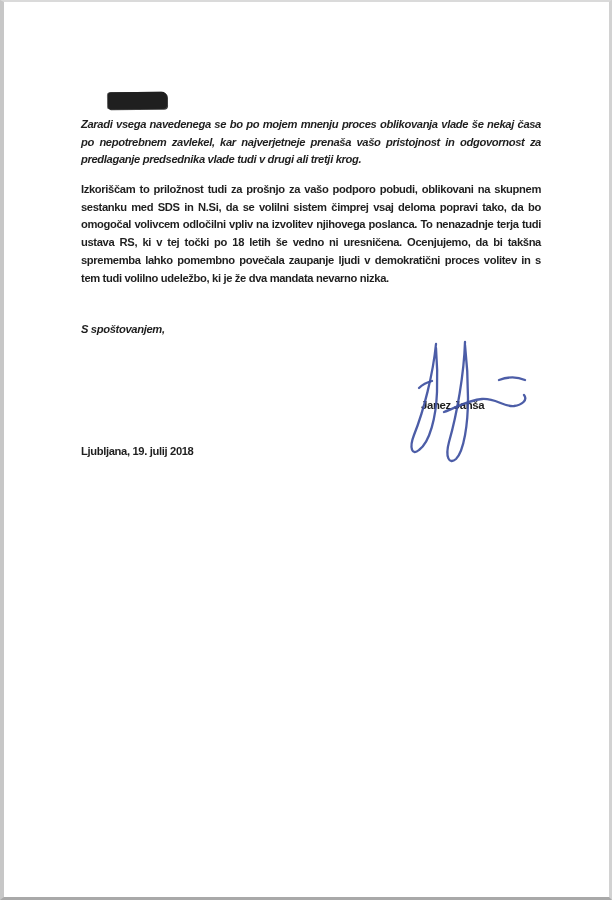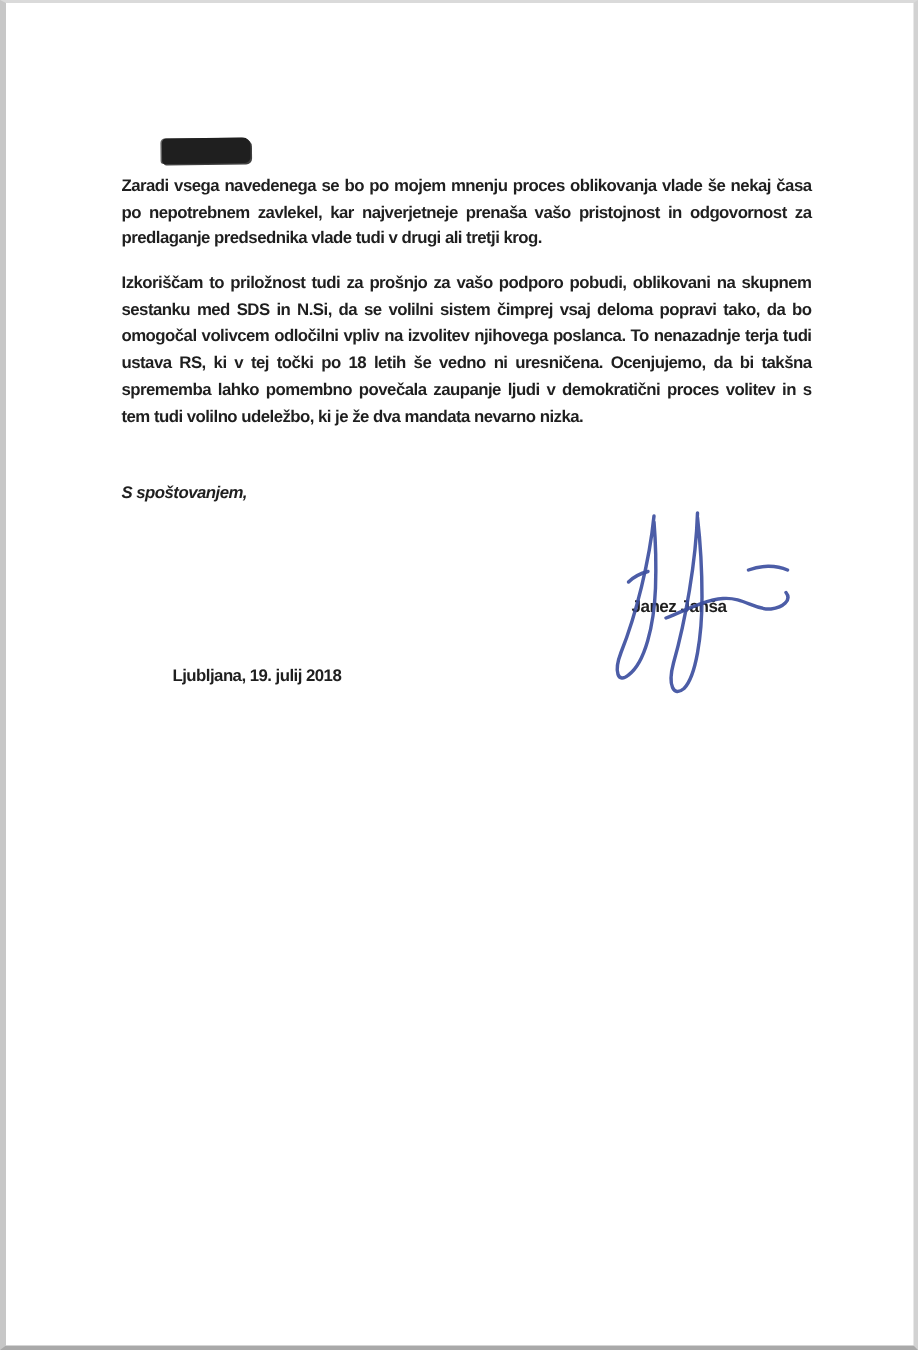--- a/index.html
+++ b/index.html
@@ -33,24 +33,24 @@
     font-weight: 700;
     letter-spacing: -0.35px;
     line-height: 17.7px;
     color: var(--ink, #1f1f1f);
   }
   .para {
     left: 77px;
     width: 460px;
     text-align: justify;
   }
-  .p1 { top: 114px; }
+  .p1 { top: 114px; font-style: italic; }
   .p2 { top: 179px; }
   .closing { left: 77px; top: 319px; font-style: italic; }
-  .dateline { left: 77px; top: 441px; margin-left: 34px; }
+  .dateline { left: 77px; top: 441px; }
   .signer {
     left: 417px; top: 395px;
     font-size: 11.4px;
     z-index: 1;
   }
   .signature {
     position: absolute;
     left: 393px; top: 330px;
     width: 160px; height: 140px;
     z-index: 2;

